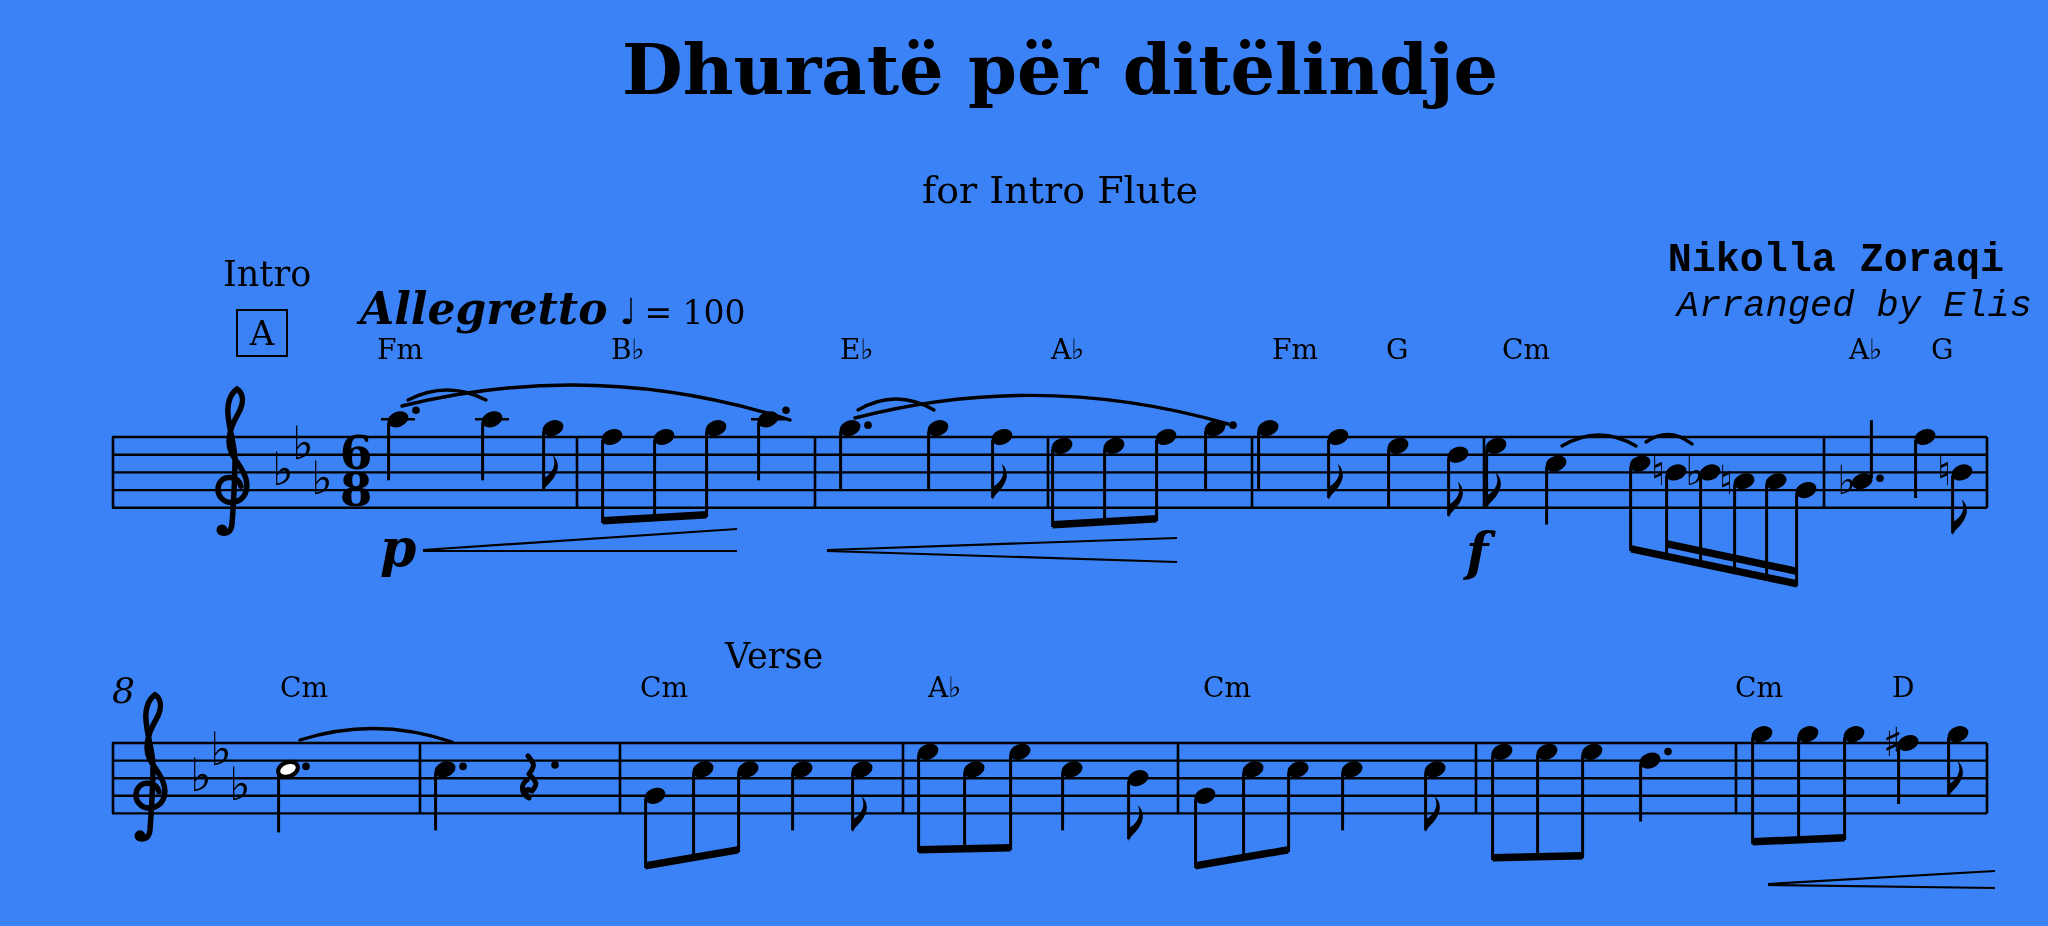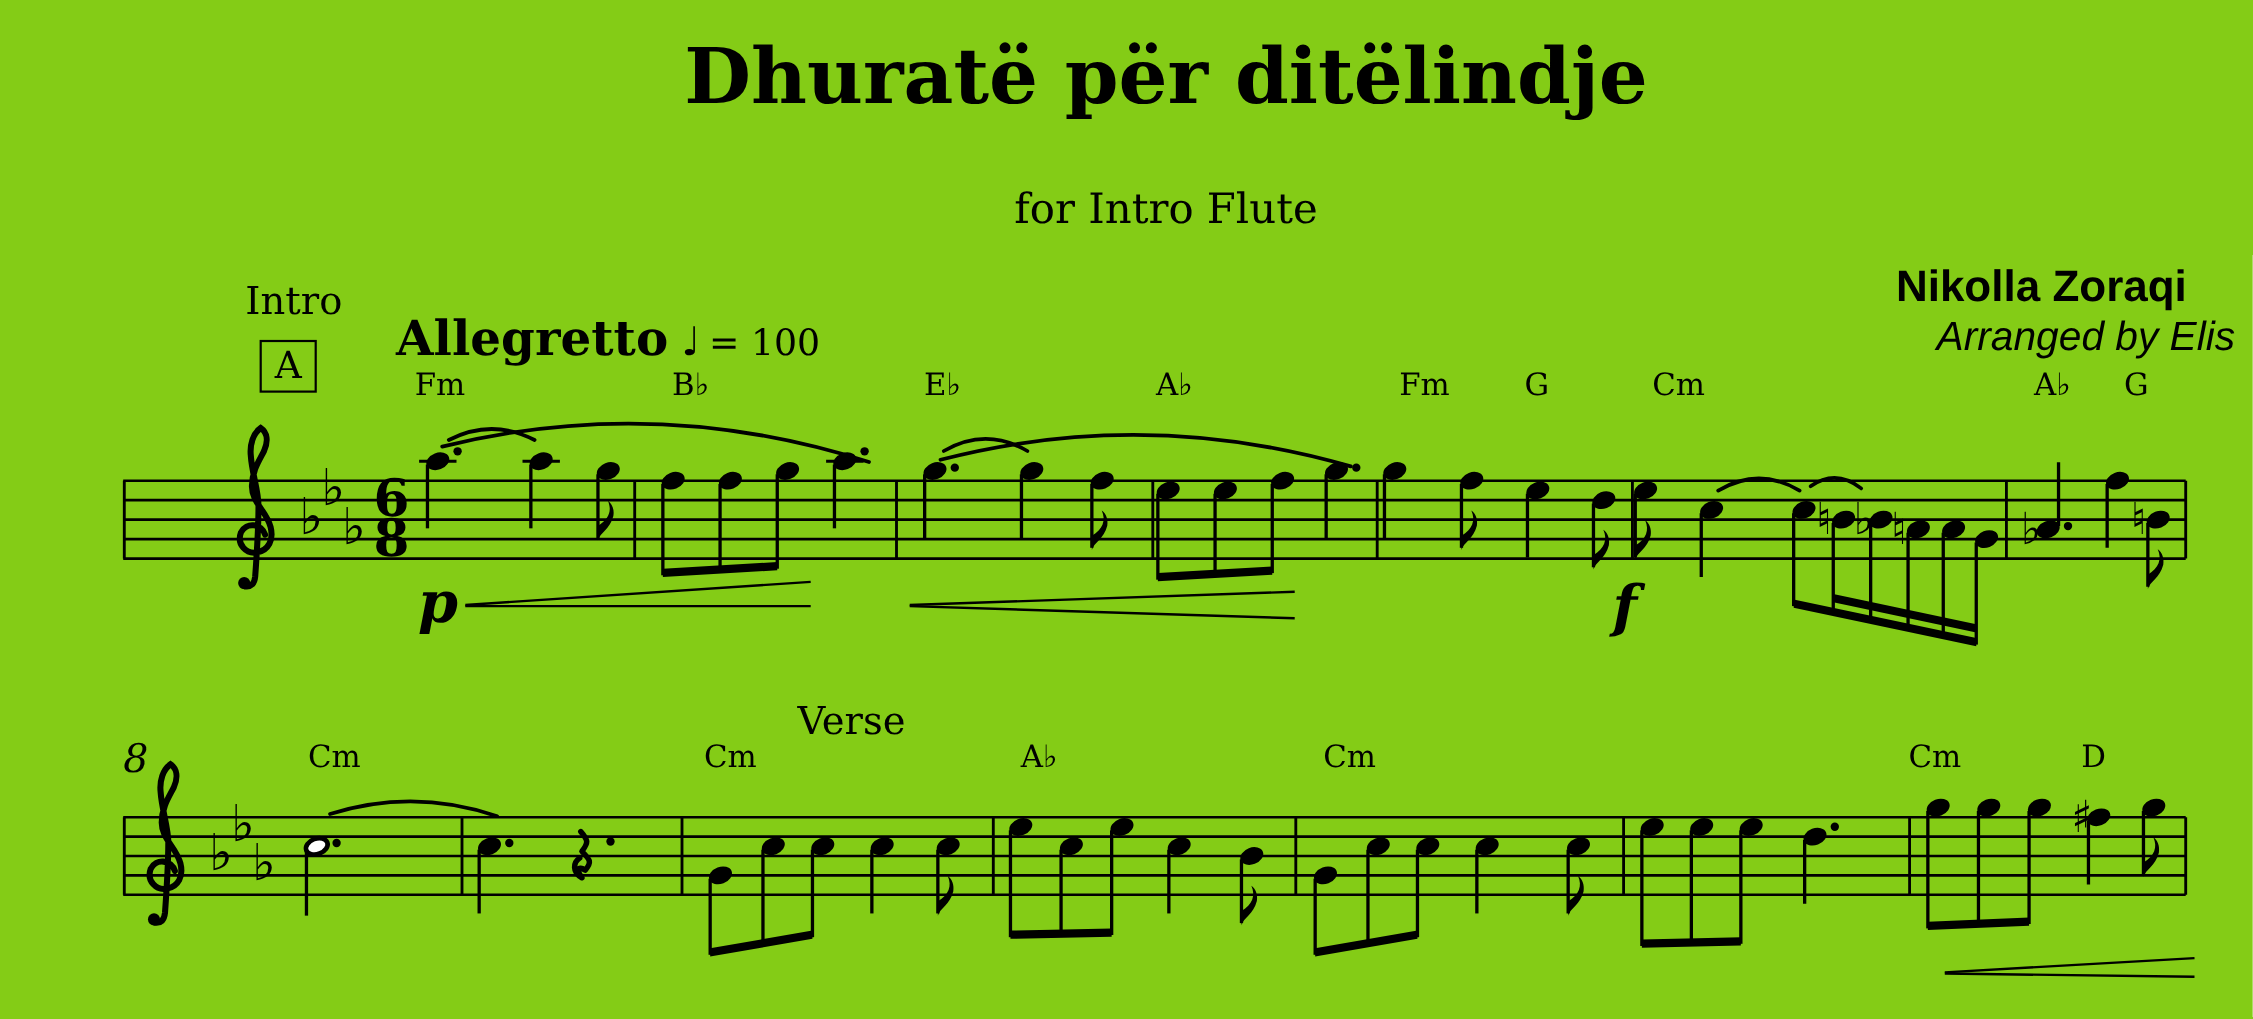--- a/index.html
+++ b/index.html
@@ -1,26 +1,26 @@
 <!DOCTYPE html>
 <html><head>
 <meta charset="utf-8">
 <style>
   html,body{margin:0;padding:0;background:#ffffff;}
-  #score{position:relative;width:2048px;height:926px;background:#84cc16;color:#000;overflow:hidden;}
+  #score{position:relative;width:2048px;height:926px;background:#3b82f6;color:#000;overflow:hidden;}
   #score .abs{position:absolute;white-space:nowrap;}
   .title{left:1060px;top:28px;transform:translateX(-50%);font-family:"DejaVu Serif","Liberation Serif",serif;font-weight:bold;font-size:70px;}
   .subtitle{left:1060px;top:168px;transform:translateX(-50%);font-family:"DejaVu Serif","Liberation Serif",serif;font-size:38px;}
-  .credits{right:16px;top:238px;text-align:left;font-family:Liberation Sans, sans-serif;}
+  .credits{right:16px;top:238px;text-align:center;font-family:Liberation Mono, monospace;}
   .composer{font-weight:bold;font-size:40px;line-height:46px;}
   .arranger{font-style:italic;font-size:37px;line-height:44px;margin-left:37px;}
   .intro{left:223px;top:254px;font-family:"DejaVu Serif","Liberation Serif",serif;font-size:35px;}
   .rehearsal{left:236px;top:309px;width:48px;height:44px;border:2.5px solid #000;display:flex;align-items:center;justify-content:center;font-family:"DejaVu Serif","Liberation Serif",serif;font-size:34px;}
   .tempo{left:360px;top:283px;font-family:"DejaVu Serif","Liberation Serif",serif;}
-  .tempo .tlabel{font-weight:bold;font-size:44px;}
+  .tempo .tlabel{font-weight:bold;font-size:44px;font-style:italic;}
   .tempo .tnote{font-family:"DejaVu Sans","Liberation Sans",sans-serif;font-size:36px;padding:0 8px 0 12px;}
   .tempo .tval{font-size:33px;}
   .verse{left:725px;top:636px;font-family:"DejaVu Serif","Liberation Serif",serif;font-size:35px;}
   .mnum{left:112px;top:670px;font-family:"DejaVu Serif","Liberation Serif",serif;font-style:italic;font-size:36px;}
   .chord{position:absolute;font-family:"DejaVu Serif","DejaVu Sans","Liberation Serif",serif;font-size:28px;white-space:nowrap;}
   .dyn{position:absolute;font-family:"DejaVu Serif","Liberation Serif",serif;font-weight:bold;font-style:italic;font-size:52px;}
   #notation{position:absolute;left:0;top:0;}
 </style>
 </head>
 <body>

